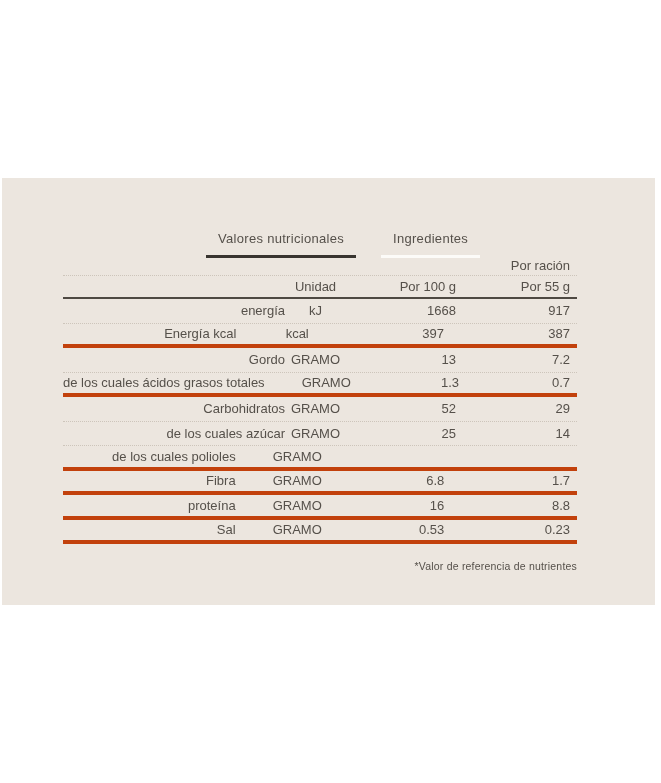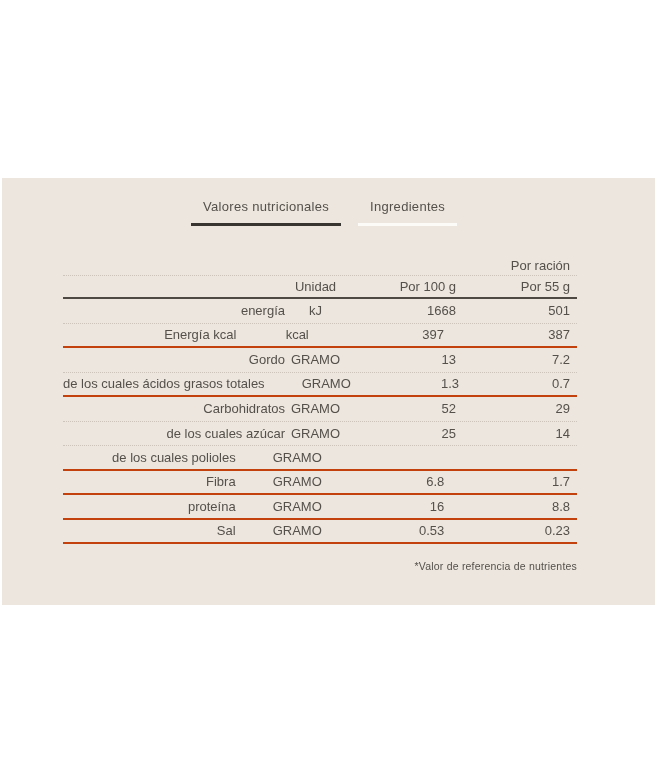--- a/index.html
+++ b/index.html
@@ -4,34 +4,34 @@
 <style>
   * { margin:0; padding:0; box-sizing:border-box; }
   html,body { width:661px; height:783px; background:#ffffff; overflow:hidden;
               font-family:"Liberation Sans", sans-serif; }
   .page { position:relative; width:661px; height:783px; background:#ffffff; }
 
   .panel { position:absolute; left:2px; top:178px; width:653px; height:427px;
            background:#ece6df; }
 
   
-  .tabs { position:absolute; left:189px; top:21px; display:flex; gap:17px; align-items:flex-end; }
+  .tabs { position:absolute; left:204px; top:21px; display:flex; gap:25px; align-items:flex-end; }
   .tab { font-size:13px; letter-spacing:.3px; color:#55504a; padding:0 12px 9px 12px;
          border-bottom:3px solid transparent; cursor:pointer; white-space:nowrap; }
   .tab.active   { border-bottom-color:#38342f; }
-  .tab.inactive { border-bottom-color:#fcfbf8; }
+  .tab.inactive { border-bottom-color:#fcfbf8;margin-top:32px; }
 
   
   .table-area { position:absolute; left:61px; top:78px; width:514px;
                 font-size:13px; color:#55504a; }
   .por-racion { height:20px; line-height:20px; text-align:right; padding-right:7px;
                 border-bottom:1px dotted #cdc5bb; }
   .trow { display:flex; align-items:center; height:24.5px;
           border-bottom:1px dotted #cdc5bb; }
-  .trow[data-sep="solid"] { border-bottom:2px solid #c2410c;gap:37px; }
+  .trow[data-sep="solid"] { border-bottom:4px solid #c2410c;gap:37px; }
   .trow.header { height:23px; border-bottom:2px solid #4e4942; }
   .c { display:flex; align-items:center; white-space:nowrap; height:100%; }
   .c.label { width:222px; justify-content:flex-end; }
   .c.unit  { width:61px;  justify-content:center; }
   .c.v100  { width:110px; justify-content:flex-end; }
   .c.v55   { width:121px; justify-content:flex-end; padding-right:7px; }
   .footnote { margin-top:16px; text-align:right; font-size:10.5px;
               letter-spacing:.2px; color:#55504a; }
 </style>
 </head>
@@ -54,21 +54,21 @@
         <div class="c unit">Unidad</div>
         <div class="c v100">Por 100 g</div>
         <div class="c v55">Por 55 g</div>
       </div>
 
       <div>
         <div class="trow" data-sep="dotted">
           <div class="c label">energía</div>
           <div class="c unit">kJ</div>
           <div class="c v100">1668</div>
-          <div class="c v55">501</div>
+          <div class="c v55">917</div>
         </div>
         <div class="trow" data-sep="solid">
           <div class="c label">Energía kcal</div>
           <div class="c unit">kcal</div>
           <div class="c v100">397</div>
           <div class="c v55">387</div>
         </div>
         <div class="trow" data-sep="dotted">
           <div class="c label">Gordo</div>
           <div class="c unit">GRAMO</div>

